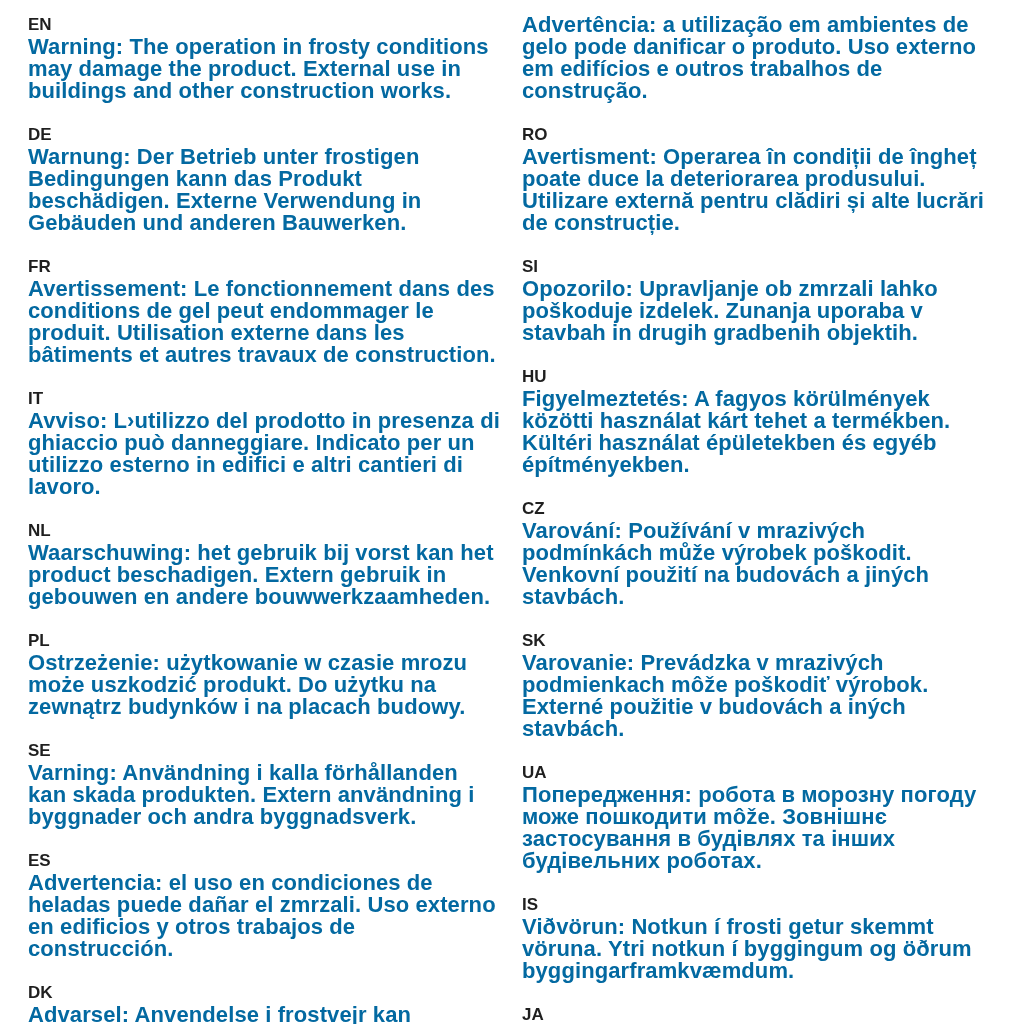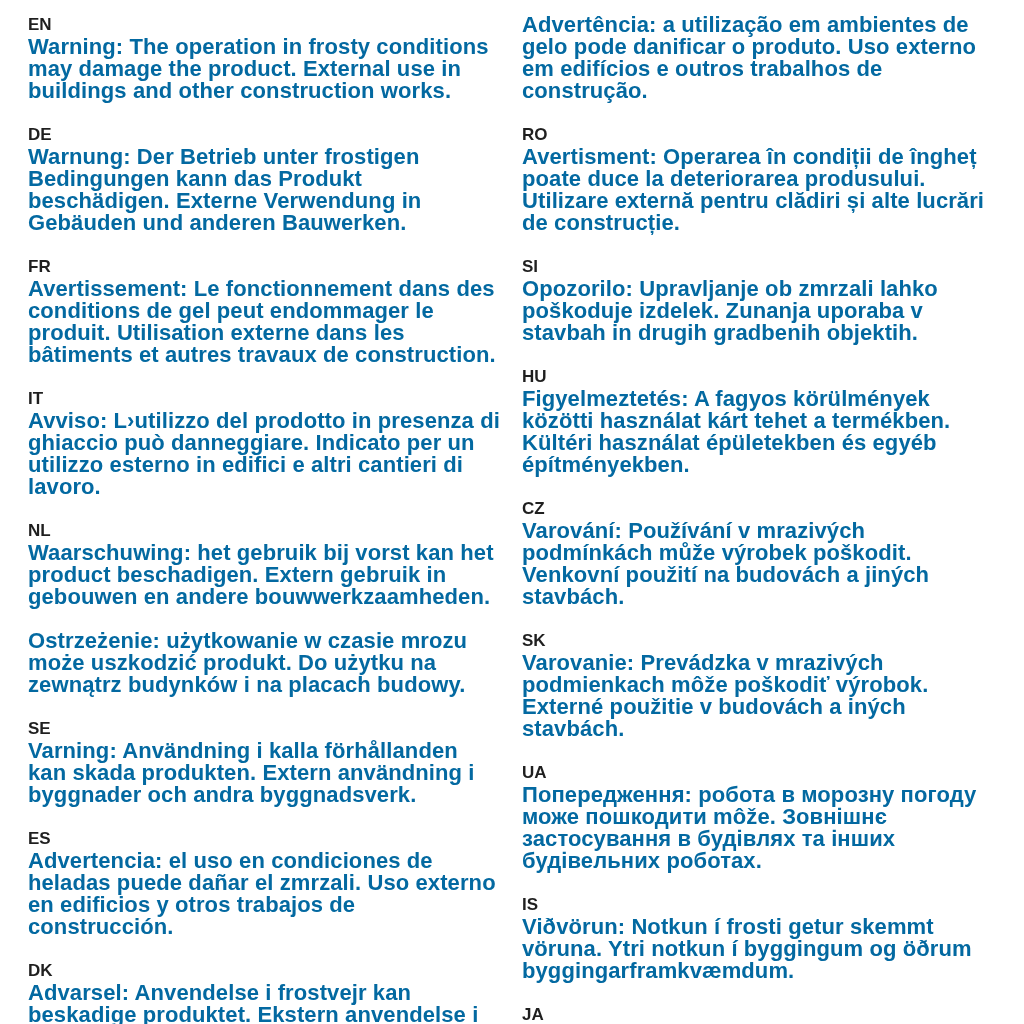--- a/index.html
+++ b/index.html
@@ -71,20 +71,21 @@
       <h2 class="lang-code">IT</h2>
       <p class="lang-text">Avviso: L›utilizzo del prodotto in presenza di ghiaccio può danneggiare. Indicato per un utilizzo esterno in edifici e altri cantieri di lavoro.</p>
     </section>
 
     <section class="lang-section">
       <h2 class="lang-code">NL</h2>
       <p class="lang-text">Waarschuwing: het gebruik bij vorst kan het product beschadigen. Extern gebruik in gebouwen en andere bouwwerkzaamheden.</p>
     </section>
 
     <section class="lang-section">
+      <h2 class="lang-code">PL</h2>
       <p class="lang-text">Ostrzeżenie: użytkowanie w czasie mrozu może uszkodzić produkt. Do użytku na zewnątrz budynków i na placach budowy.</p>
     </section>
 
     <section class="lang-section">
       <h2 class="lang-code">SE</h2>
       <p class="lang-text">Varning: Användning i kalla förhållanden kan skada produkten. Extern användning i byggnader och andra byggnadsverk.</p>
     </section>
 
     <section class="lang-section">
       <h2 class="lang-code">ES</h2>

